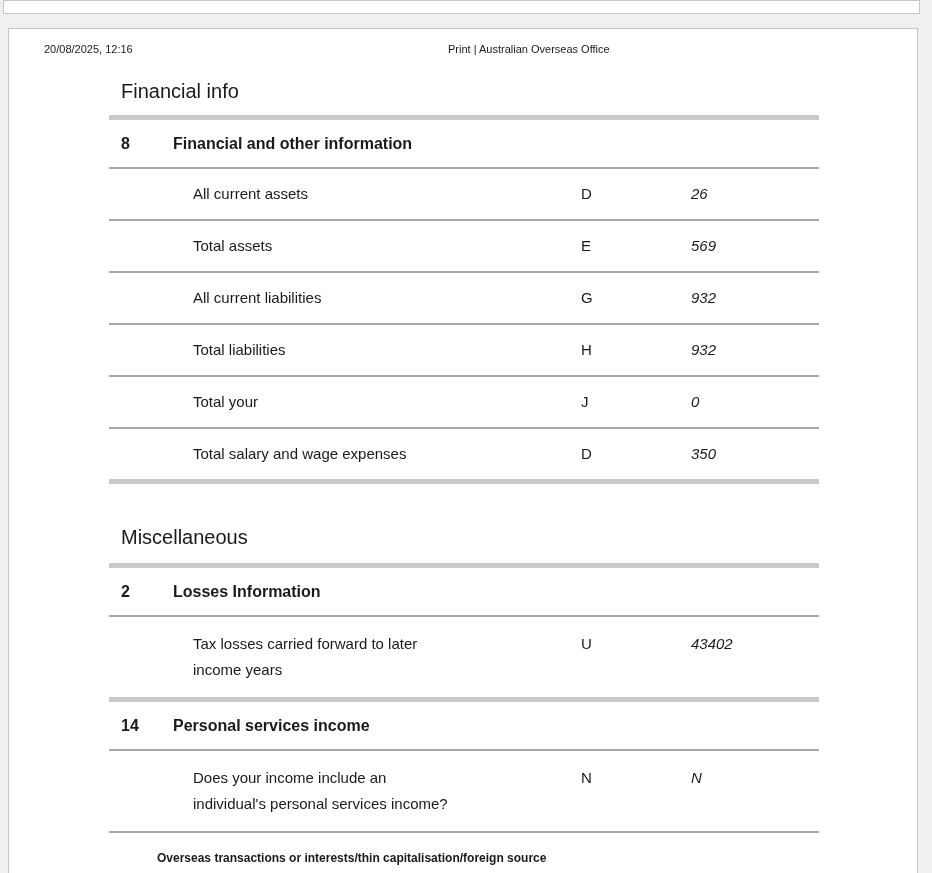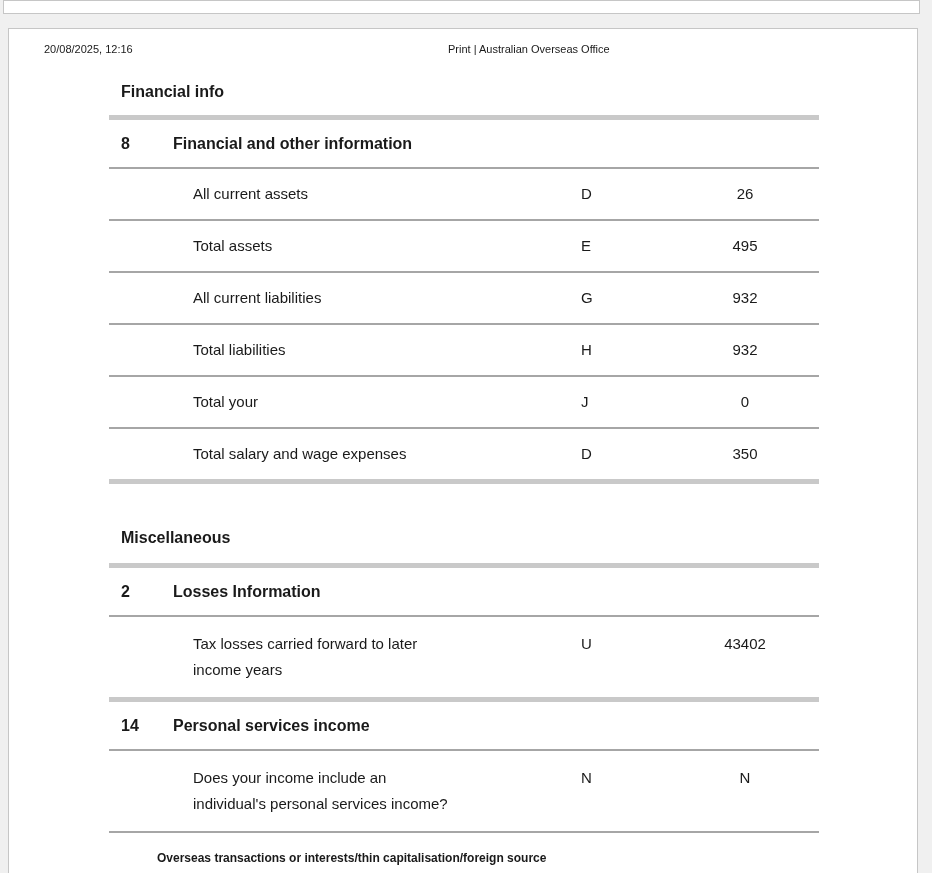--- a/index.html
+++ b/index.html
@@ -43,22 +43,22 @@
   }
   .header-date  { position: absolute; left: 35px;  top: 0; }
   .header-title { position: absolute; left: 439px; top: 0; }
 
   .content {
     margin-left: 100px;
     width: 710px;
   }
 
   .group-heading {
-    font-size: 16px;
-    font-weight: bold;
+    font-size: 20px;
+    font-weight: normal;
     line-height: 19px;
     padding-left: 12px;
     margin: 44px 0 16px 0;
   }
   .group-heading.first { margin-top: 25px; margin-bottom: 14px; }
 
   .thick-bar { height: 5px; background: #c9c9c9; }
   .thin-rule { height: 2px; background: #a6a6a6; }
 
   .section-header {
@@ -73,21 +73,21 @@
   .data-row {
     display: flex;
     align-items: flex-start;
     padding: 12px 20px 12px 84px;
     font-size: 15px;
     line-height: 26px;
   }
   .data-row.two-line { padding-top: 14px; padding-bottom: 14px; }
   .row-label { width: 388px; flex: none; white-space: pre-line; }
   .row-code  { width: 110px; flex: none; }
-  .row-value { flex: 1; text-align: center; }
+  .row-value { flex: 1; text-align: left; font-style: italic; }
 
   .footer-heading {
     font-size: 12px;
     font-weight: bold;
     line-height: 19px;
     margin-top: 16px;
     padding-left: 48px;
   }
 </style>
 </head>
@@ -119,21 +119,21 @@
         <div class="data-row">
           <span class="row-label">All current assets</span>
           <span class="row-code">D</span>
           <span class="row-value">26</span>
         </div>
         <div class="thin-rule"></div>
 
         <div class="data-row">
           <span class="row-label">Total assets</span>
           <span class="row-code">E</span>
-          <span class="row-value">495</span>
+          <span class="row-value">569</span>
         </div>
         <div class="thin-rule"></div>
 
         <div class="data-row">
           <span class="row-label">All current liabilities</span>
           <span class="row-code">G</span>
           <span class="row-value">932</span>
         </div>
         <div class="thin-rule"></div>
 

